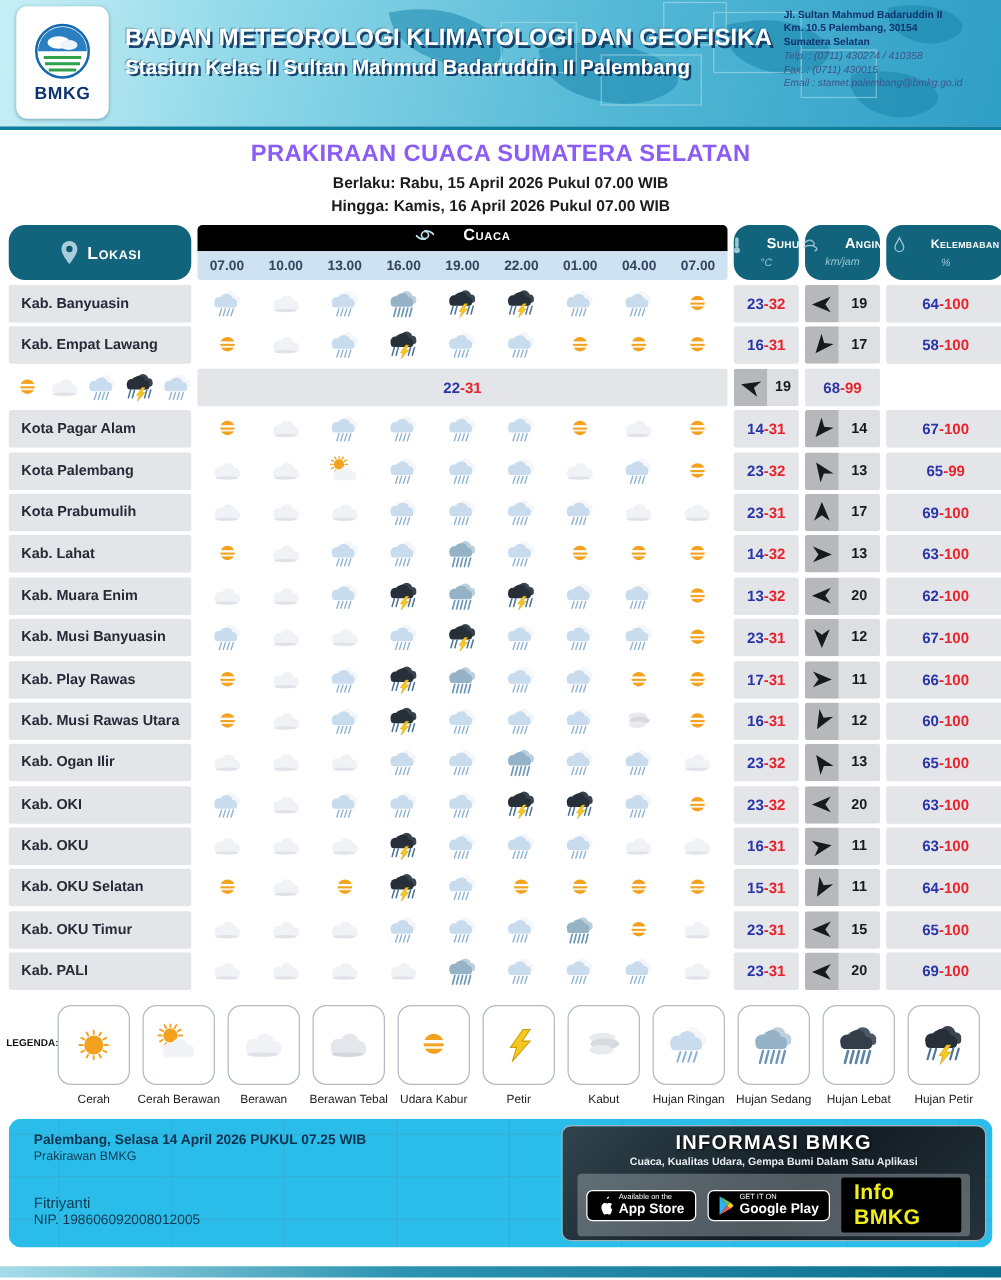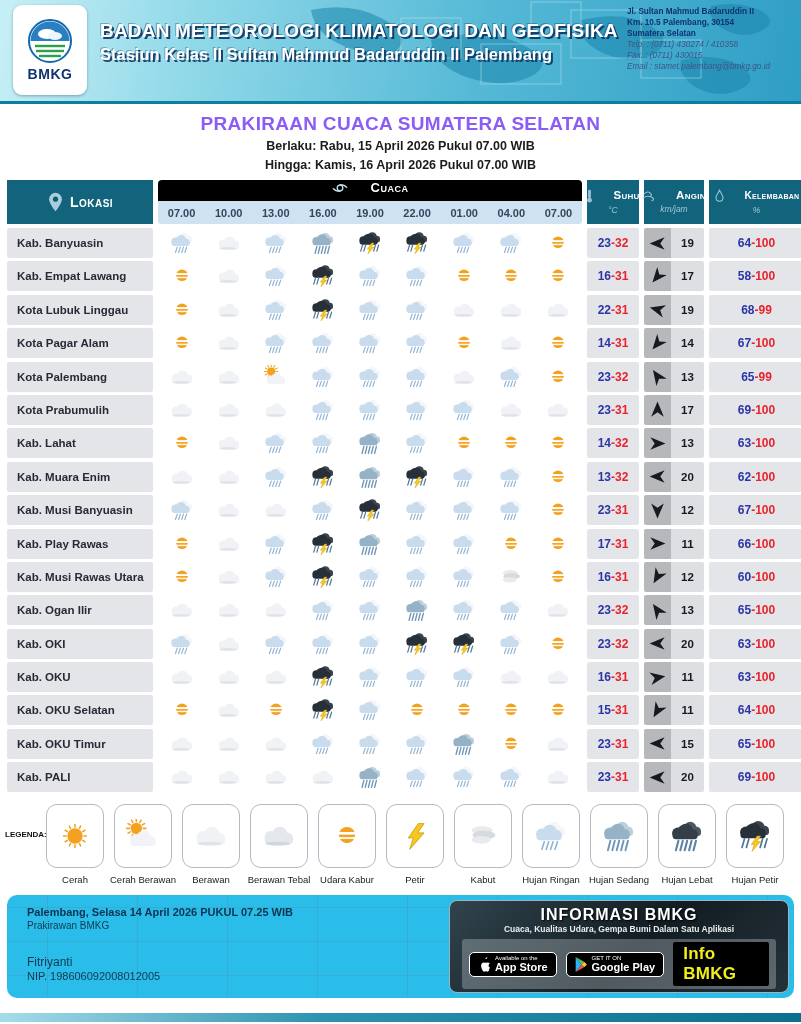--- a/index.html
+++ b/index.html
@@ -31,21 +31,21 @@
   .addr-line.light { font-weight:400; font-style:italic; color:#3d5588; }
   .banner-divider { height:3px; background:#0e7e9e; }
   
   .title-sec { text-align:center; padding-top:9px; }
   .title-sec h1 { font-size:19px; font-weight:700; color:#8b5cf6; letter-spacing:.3px; }
   .title-sub { font-size:12.5px; font-weight:700; color:#1c1c1c; margin-top:3px; line-height:16px; }
   
   .wtable { margin:7px 7px 0 7px; }
   .grid-row { display:grid; grid-template-columns:146px 424px 52px 60px 95px; column-gap:5px; }
   .thead { margin-bottom:4px; }
-  .th { background:#12647c; color:#fff; border-radius:0; }
+  .th { background:#12647c; color:#fff; border-radius:13px; }
   .th-lokasi { display:flex; align-items:center; justify-content:center; gap:6px; height:44px;
                font-variant-caps:small-caps; font-size:14px; font-weight:700; letter-spacing:.5px; }
   .th-cuaca-stack { display:flex; flex-direction:column; height:44px; }
   .th-cuaca-bar { background:#000000; color:#fff; border-radius:4px 4px 0 0; height:21px;
                   display:flex; align-items:flex-start; justify-content:center; gap:23px;
                   font-variant-caps:small-caps; font-size:13px; font-weight:700; letter-spacing:.5px; }
   .times { background:#cfe2f1; border-radius:0 0 3px 3px; height:23px;
            display:grid; grid-template-columns:repeat(9,1fr); align-items:center; }
   .time-lbl { text-align:center; font-size:11px; font-weight:700; color:#33465f; }
   .th-small { display:flex; flex-direction:column; align-items:center; justify-content:center;
@@ -544,21 +544,20 @@
           </span>
           <span class="wind-speed-box">17</span>
         </div>
         <div class="pill val-pill">
           <span class="vmin">58</span>
           <span class="vsep"> - </span>
           <span class="vmax">100</span>
         </div>
       </div>
       <div class="grid-row trow">
-        <div class="pill loc-pill">Kota Lubuk Linggau</div>
         <div class="icons">
           <span class="wicon">
             <svg width="30" height="24" viewBox="0 0 44 34">
               <circle cx="22" cy="16" r="8.5" fill="#f3a21f"></circle>
               <rect x="11" y="12.8" width="22" height="2.8" fill="#fff"></rect>
               <rect x="11" y="18" width="22" height="2.2" fill="#fff" opacity=".88"></rect>
             </svg>
           </span>
           <span class="wicon">
             <svg width="30" height="24" viewBox="0 0 44 34">

